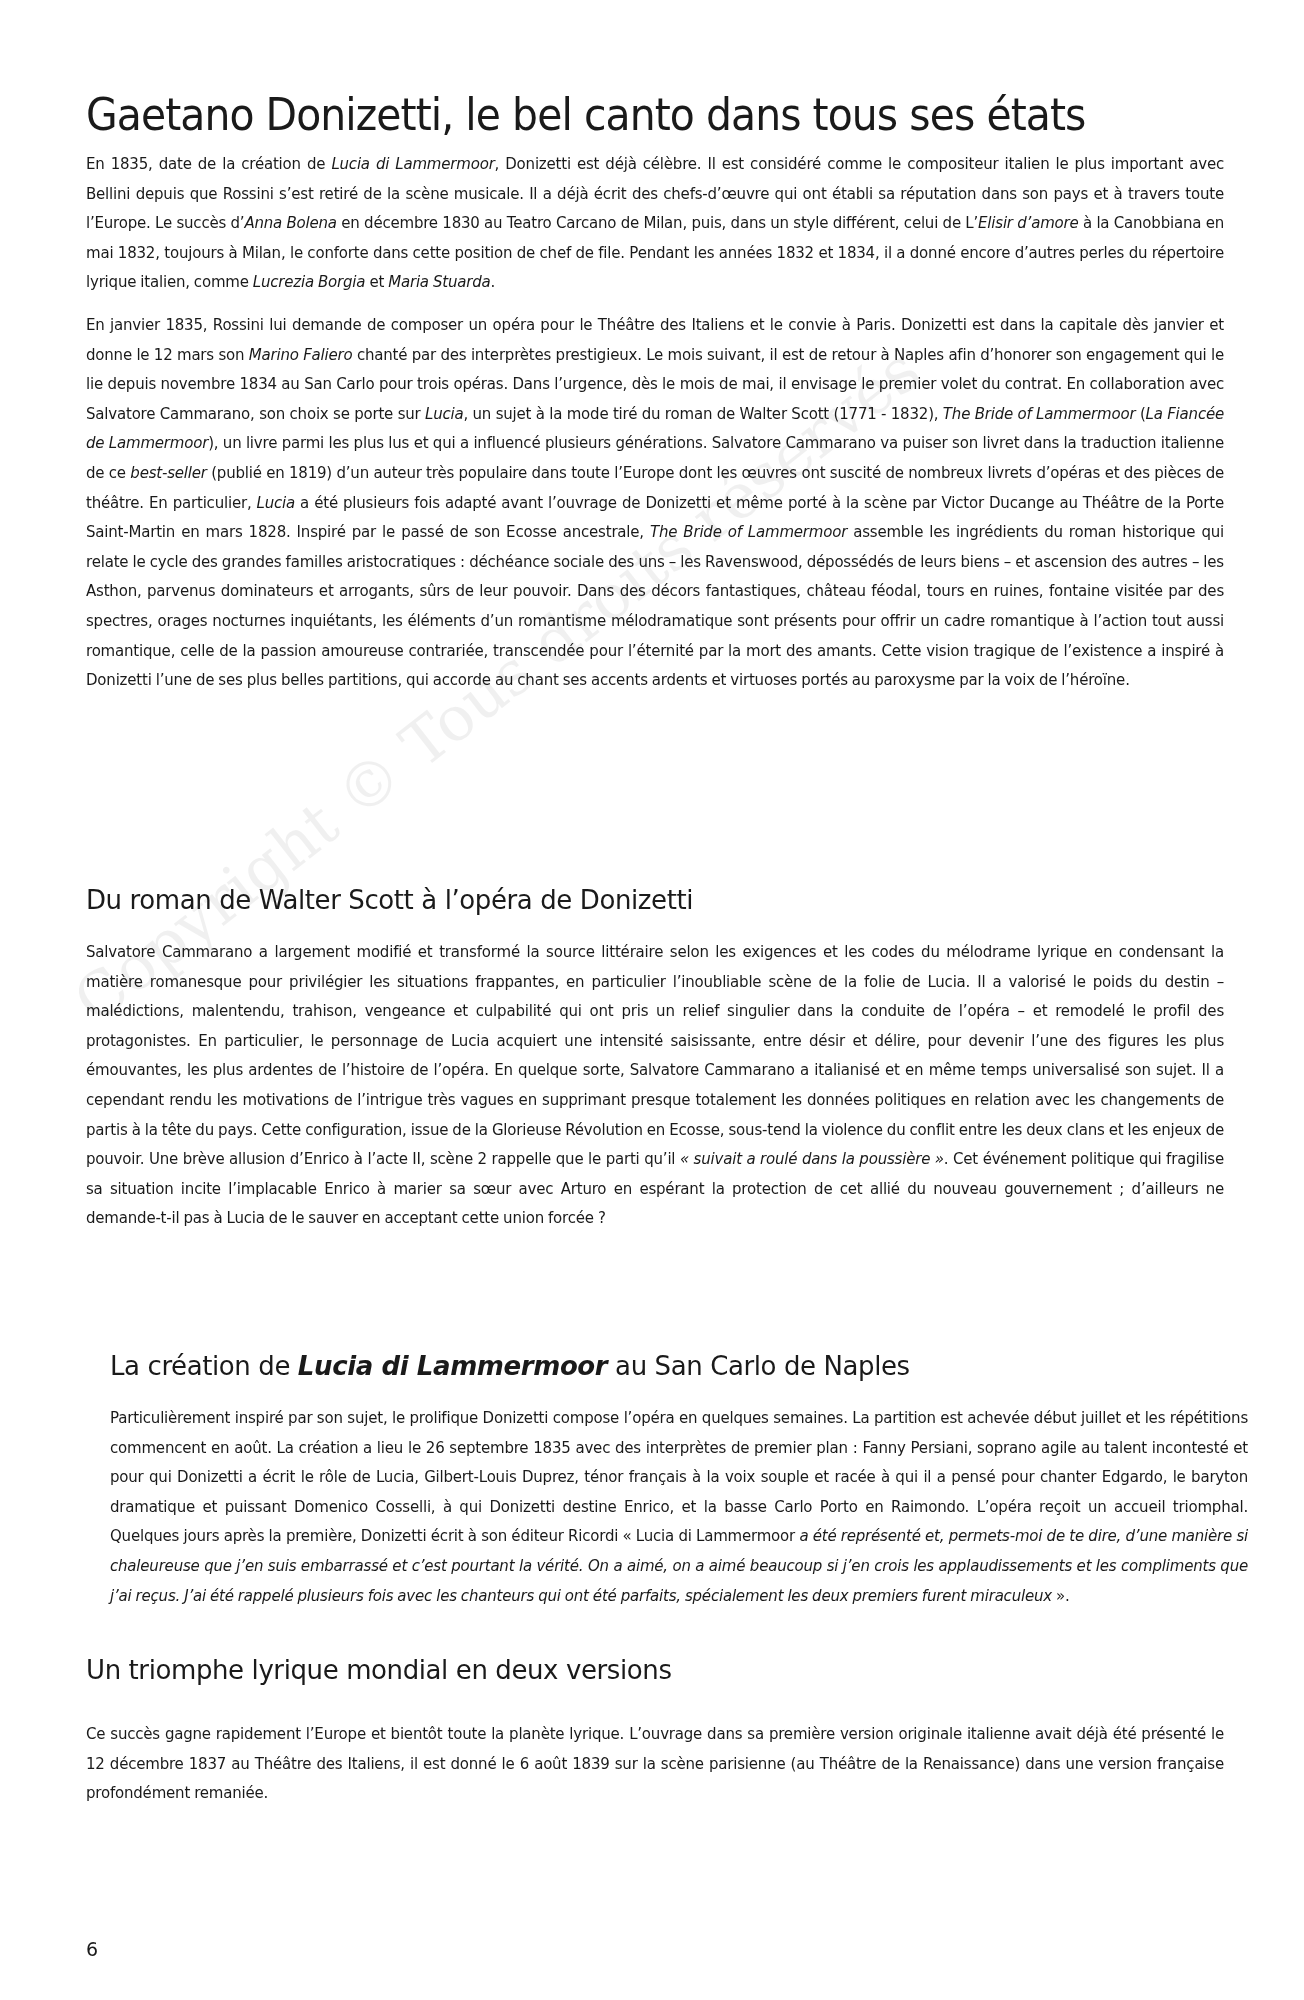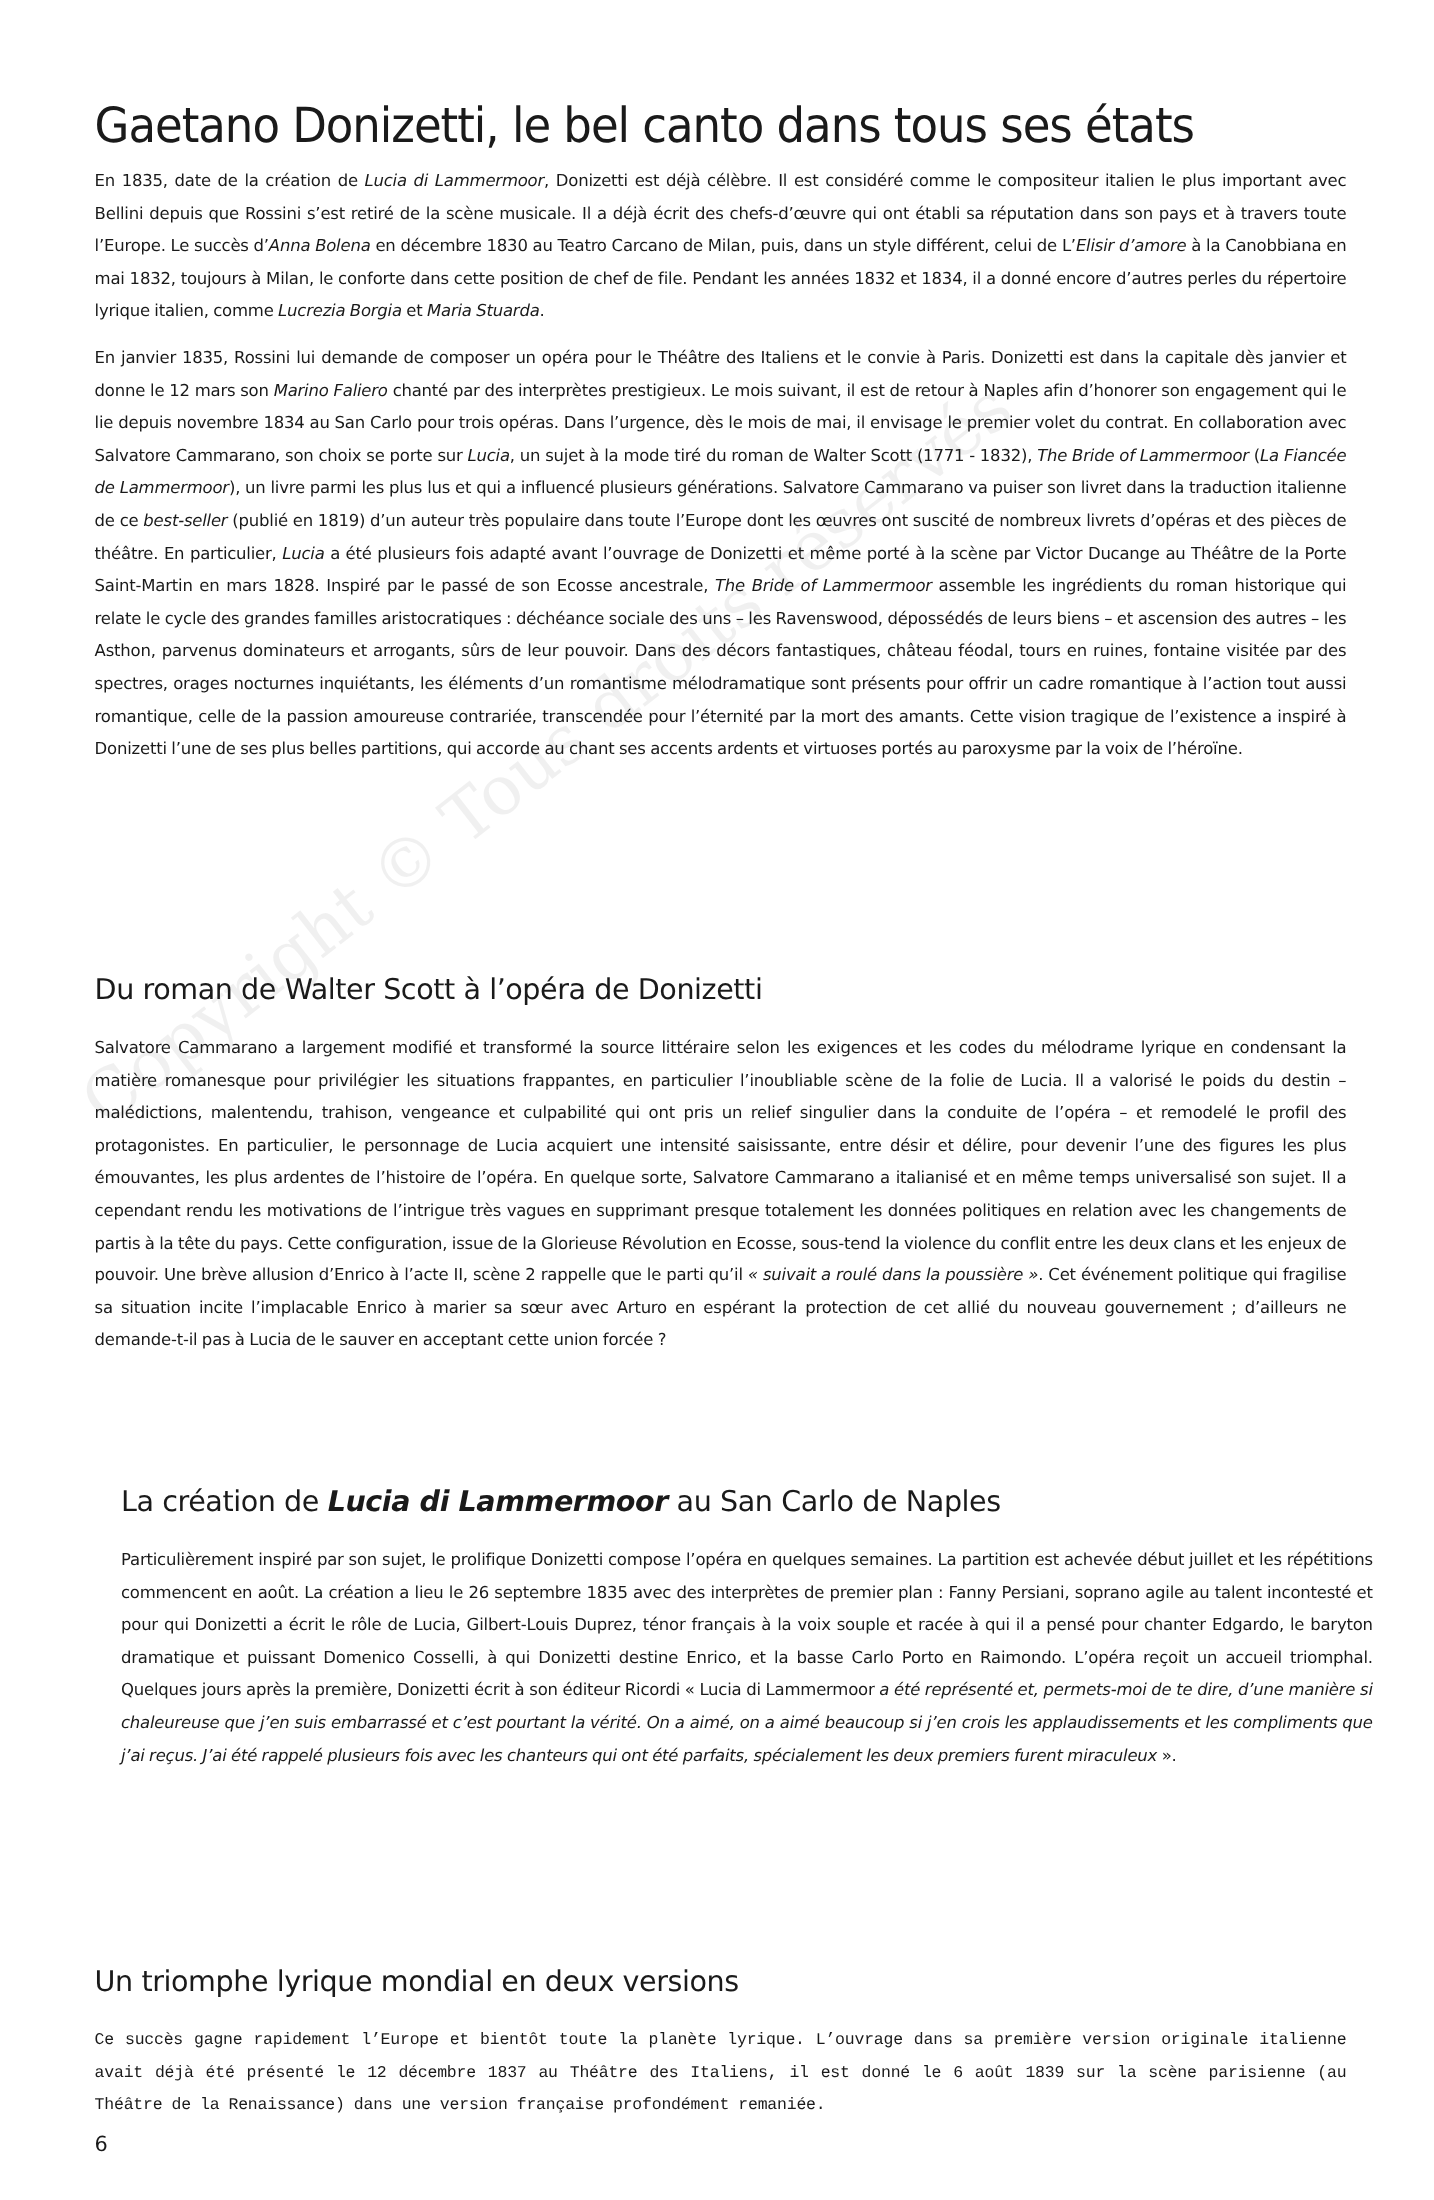--- a/index.html
+++ b/index.html
@@ -61,19 +61,19 @@
   <div class="section" style="top:882px;">
     <h2 class="h2"><span>Du roman de Walter Scott à l’opéra de Donizetti</span></h2>
     <p class="para" style="margin-top:20px;"><span>Salvatore Cammarano a largement modifié et transformé la source littéraire selon les exigences et les codes du mélodrame lyrique en condensant la matière romanesque pour privilégier les situations frappantes, en particulier l’inoubliable scène de la folie de Lucia. Il a valorisé le poids du destin – malédictions, malentendu, trahison, vengeance et culpabilité qui ont pris un relief singulier dans la conduite de l’opéra – et remodelé le profil des protagonistes. En particulier, le personnage de Lucia acquiert une intensité saisissante, entre désir et délire, pour devenir l’une des figures les plus émouvantes, les plus ardentes de l’histoire de l’opéra. En quelque sorte, Salvatore Cammarano a italianisé et en même temps universalisé son sujet. Il a cependant rendu les motivations de l’intrigue très vagues en supprimant presque totalement les données politiques en relation avec les changements de partis à la tête du pays. Cette configuration, issue de la Glorieuse Révolution en Ecosse, sous-tend la violence du conflit entre les deux clans et les enjeux de pouvoir. Une brève allusion d’Enrico à l’acte II, scène 2 rappelle que le parti qu’il </span><i>« suivait a roulé dans la poussière »</i><span>. Cet événement politique qui fragilise sa situation incite l’implacable Enrico à marier sa sœur avec Arturo en espérant la protection de cet allié du nouveau gouvernement ; d’ailleurs ne demande-t-il pas à Lucia de le sauver en acceptant cette union forcée ?</span></p>
   </div>
 
   <div class="section" style="top:1348px;margin-left:24px;">
     <h2 class="h2"><span>La création de </span><span class="bi">Lucia di Lammermoor</span><span> au San Carlo de Naples</span></h2>
     <p class="para" style="margin-top:20px;"><span>Particulièrement inspiré par son sujet, le prolifique Donizetti compose l’opéra en quelques semaines. La partition est achevée début juillet et les répétitions commencent en août. La création a lieu le 26 septembre 1835 avec des interprètes de premier plan : Fanny Persiani, soprano agile au talent incontesté et pour qui Donizetti a écrit le rôle de Lucia, Gilbert-Louis Duprez, ténor français à la voix souple et racée à qui il a pensé pour chanter Edgardo, le baryton dramatique et puissant Domenico Cosselli, à qui Donizetti destine Enrico, et la basse Carlo Porto en Raimondo. L’opéra reçoit un accueil triomphal. Quelques jours après la première, Donizetti écrit à son éditeur Ricordi « Lucia di Lammermoor </span><i>a été représenté et, permets-moi de te dire, d’une manière si chaleureuse que j’en suis embarrassé et c’est pourtant la vérité. On a aimé, on a aimé beaucoup si j’en crois les applaudissements et les compliments que j’ai reçus. J’ai été rappelé plusieurs fois avec les chanteurs qui ont été parfaits, spécialement les deux premiers furent miraculeux</i><span> ».</span></p>
   </div>
 
-  <div class="section" style="top:1784px;">
+  <div class="section" style="top:1652px;">
     <h2 class="h2"><span>Un triomphe lyrique mondial en deux versions</span></h2>
-    <p class="para" style="margin-top:20px;font-family:Liberation Mono, monospace;"><span>Ce succès gagne rapidement l’Europe et bientôt toute la planète lyrique. L’ouvrage dans sa première version originale italienne avait déjà été présenté le 12 décembre 1837 au Théâtre des Italiens, il est donné le 6 août 1839 sur la scène parisienne (au Théâtre de la Renaissance) dans une version française profondément remaniée.</span></p>
+    <p class="para" style="margin-top:32px;"><span>Ce succès gagne rapidement l’Europe et bientôt toute la planète lyrique. L’ouvrage dans sa première version originale italienne avait déjà été présenté le 12 décembre 1837 au Théâtre des Italiens, il est donné le 6 août 1839 sur la scène parisienne (au Théâtre de la Renaissance) dans une version française profondément remaniée.</span></p>
   </div>
 
   <div class="page-number">6</div>
 </div>
 
 </body></html>

